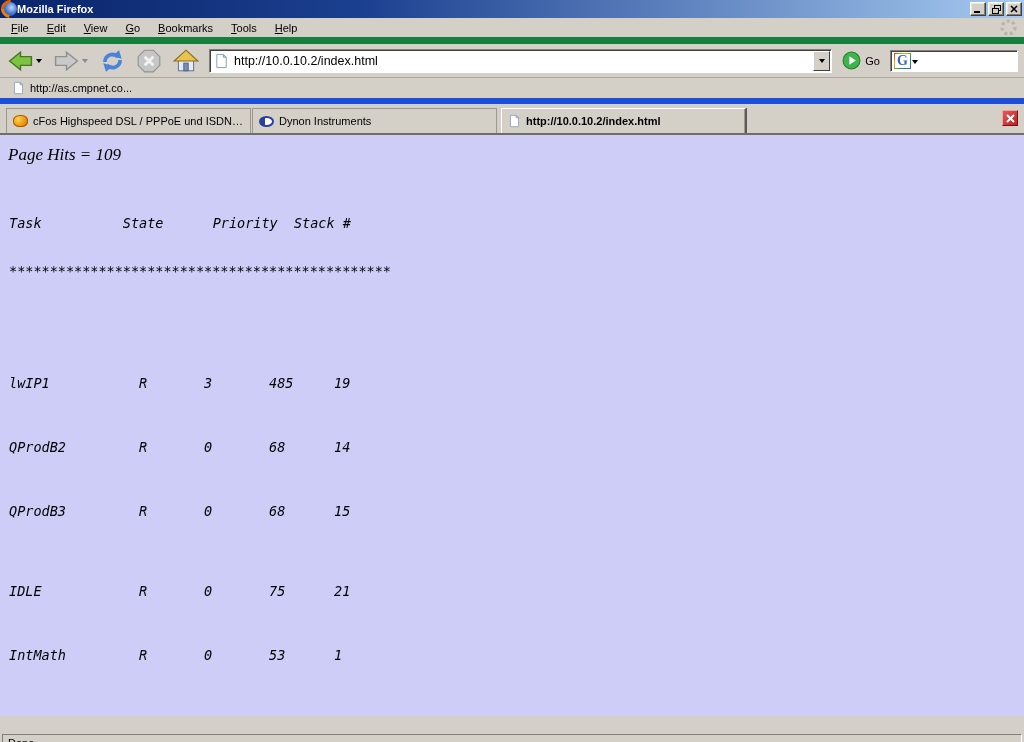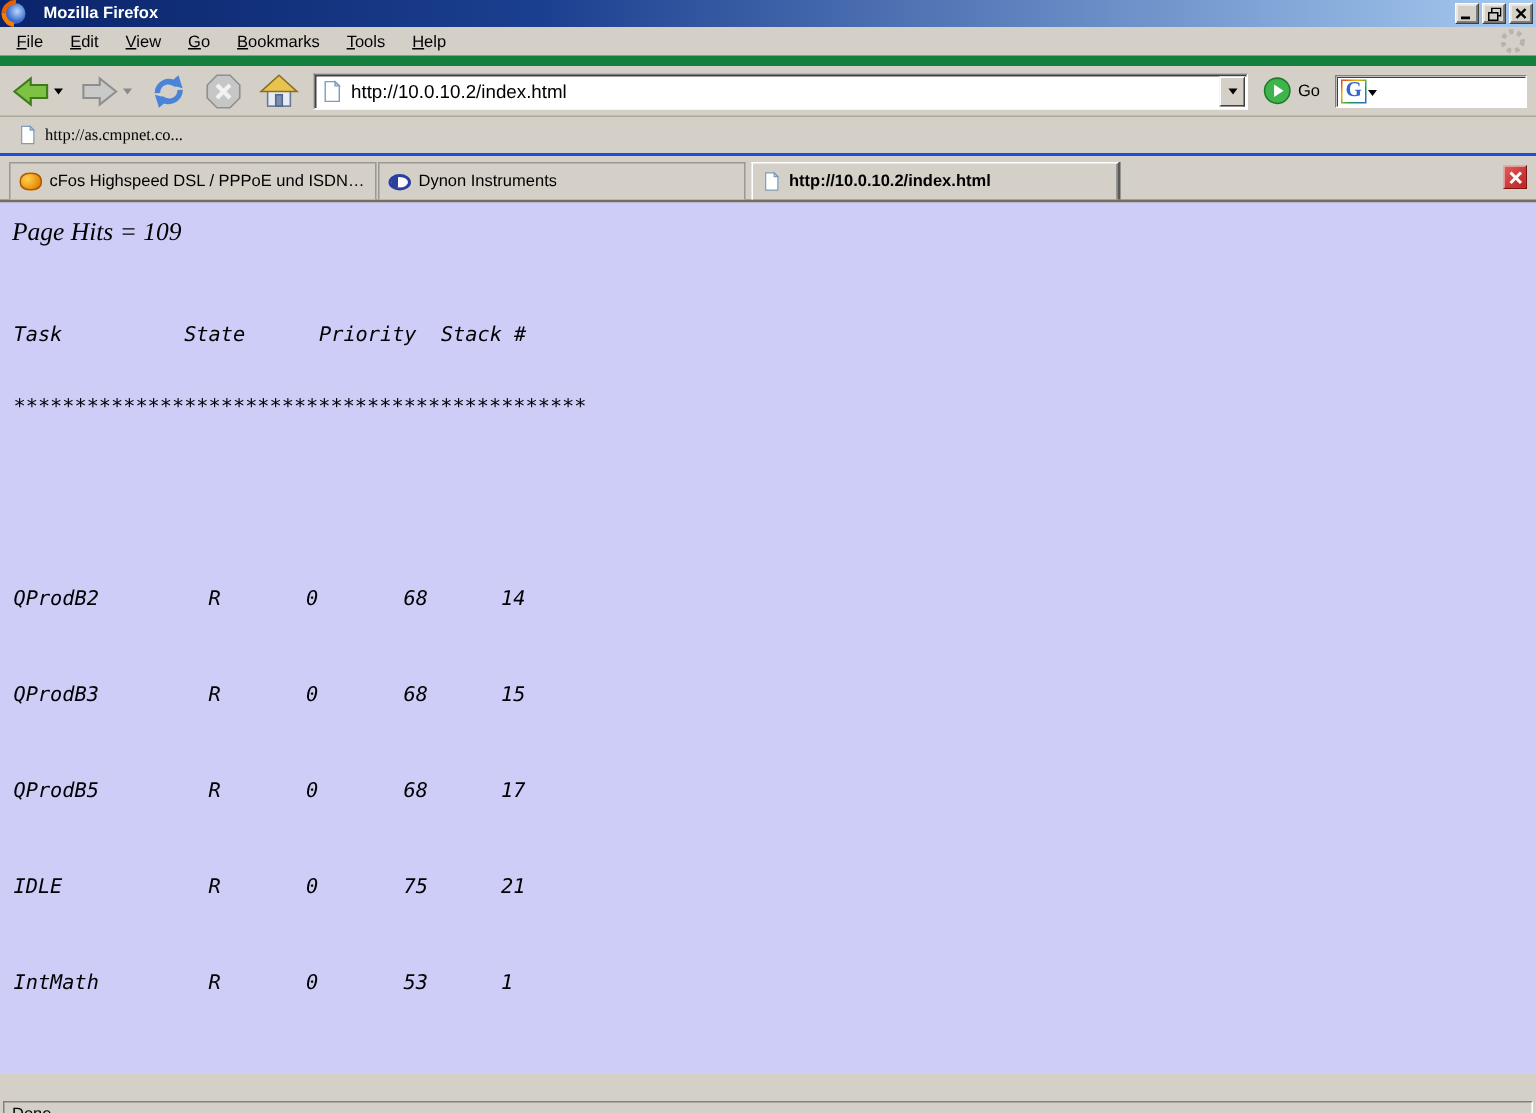--- a/index.html
+++ b/index.html
@@ -5,21 +5,21 @@
   * { box-sizing: border-box; margin: 0; padding: 0; }
   html,body { width:1024px; height:742px; overflow:hidden; }
   body { font-family: "Liberation Sans", sans-serif; font-size: 11px; color:#000; }
 
   .window { width:1024px; height:742px; display:flex; flex-direction:column; background:#d4d0c8; }
 
   
   .titlebar { height:18px; background:linear-gradient(to right,#0a246a,#1b3f8f 35%,#a6caf0); display:flex; align-items:center; padding:0 2px 0 3px; flex:0 0 auto; }
   .ff-icon { width:14px; height:14px; border-radius:50%; background:radial-gradient(circle at 60% 40%, #bcd6f7, #3b6fd0 55%, #23448f); position:relative; flex:0 0 auto; }
   .ff-icon::after { content:""; position:absolute; inset:-2px; border-radius:50%; border:3px solid transparent; border-left-color:#f57c00; border-top-color:#e66000; transform:rotate(-40deg); }
-  .title-text { color:#fff; font-weight:bold; margin-left:12px; flex:1; white-space:nowrap; }
+  .title-text { color:#fff; font-weight:bold; margin-left:0; flex:1; white-space:nowrap; }
   .win-controls { display:flex; gap:2px; }
   .win-btn { width:16px; height:14px; background:#d4d0c8; border:1px solid; border-color:#fff #404040 #404040 #fff; box-shadow:inset -1px -1px 0 #808080, inset 1px 1px 0 #ece9d8; display:flex; align-items:center; justify-content:center; padding:0; }
   .win-btn svg { display:block; }
 
   
   .menubar { height:26px; display:flex; align-items:center; padding:0 2px; border-bottom:7px solid #15803d; flex:0 0 auto; }
   .menu-item { padding:3px 9px; white-space:nowrap; cursor:default; }
   .menu-item .u { text-decoration:underline; }
   .menubar-spacer { flex:1; }
   .throbber { width:20px; height:20px; margin-right:4px; display:flex; align-items:center; justify-content:center; }
@@ -38,21 +38,21 @@
   .url-drop .drop-caret { margin:3px 0 0 0; }
 
   .go-btn { display:flex; align-items:center; gap:4px; background:none; border:none; padding:2px 4px; }
   .go-label { font-size:11px; }
 
   .searchbox { width:128px; height:22px; background:#fff; border:1px solid; border-color:#808080 #fff #fff #808080; box-shadow:inset 1px 1px 0 #404040; display:flex; align-items:center; padding:0 3px; margin-left:6px; }
   .g-logo { color:#3366cc; font-weight:bold; font-size:14px; font-family:"Liberation Serif", serif; line-height:1; border:1px solid; border-image:linear-gradient(135deg,#d93025,#f4b400,#0f9d58,#3366cc) 1; padding:0 2px; }
   .search-caret { width:0; height:0; border:3px solid transparent; border-top:4px solid #000; margin:6px 0 0 1px; }
 
   
-  .bookmarksbar { height:26px; display:flex; align-items:center; padding:0 8px; border-bottom:2px solid #1d4ed8; flex:0 0 auto;font-family:Liberation Serif, serif; }
+  .bookmarksbar { height:26px; display:flex; align-items:center; padding:0 8px; border-bottom:6px solid #1d4ed8; flex:0 0 auto; }
   .bookmark { display:flex; align-items:center; gap:5px; padding:2px 4px; }
 
   
   .tabbar { height:31px; display:flex; align-items:flex-end; padding:3px 4px 0 6px; border-bottom:2px solid #716f64; background:#d4d0c8; flex:0 0 auto; }
   .tab { width:245px; height:25px; display:flex; align-items:center; gap:5px; padding:0 6px; border:1px solid #9a9890; border-bottom:none; background:#d4d0c8; white-space:nowrap; overflow:hidden; }
   .tab + .tab { margin-left:1px; }
   .tab.active { border-color:#fff #5a5a5a #d4d0c8 #fff; box-shadow:inset -1px 0 0 #9a9890, 1px 0 0 #5a5a5a; font-weight:bold; margin-left:4px; }
   .tab-label { overflow:hidden; text-overflow:ellipsis; }
   .tab-spacer { flex:1; }
   .tab-close { width:16px; height:16px; margin:0 2px 4px 0; background:linear-gradient(135deg,#e25a5a,#bb2222); border:1px solid; border-color:#f0a5a5 #7d1010 #7d1010 #f0a5a5; display:flex; align-items:center; justify-content:center; padding:0; align-self:center; }
@@ -223,26 +223,26 @@
     </button>
   </div>
 
   <div class="content">
     <div class="pagehits">Page Hits = 109</div>
     <div class="mono">
       <div class="line"><span class="h0">Task</span><span class="h1">State</span><span class="h2">Priority</span><span>Stack #</span></div>
       <div class="line">***********************************************</div>
       <div class="rows">
         
+          <div class="line"><span class="c0">lwIP1</span><span class="c1">R</span><span class="c2">3</span><span class="c3">485</span><span>19</span></div>
         
           <div class="line"><span class="c0">QProdB2</span><span class="c1">R</span><span class="c2">0</span><span class="c3">68</span><span>14</span></div>
         
           <div class="line"><span class="c0">QProdB3</span><span class="c1">R</span><span class="c2">0</span><span class="c3">68</span><span>15</span></div>
         
-          <div class="line"><span class="c0">QProdB5</span><span class="c1">R</span><span class="c2">0</span><span class="c3">68</span><span>17</span></div>
         
           <div class="line"><span class="c0">IDLE</span><span class="c1">R</span><span class="c2">0</span><span class="c3">75</span><span>21</span></div>
         
           <div class="line"><span class="c0">IntMath</span><span class="c1">R</span><span class="c2">0</span><span class="c3">53</span><span>1</span></div>
         
           
         
           
         
           

